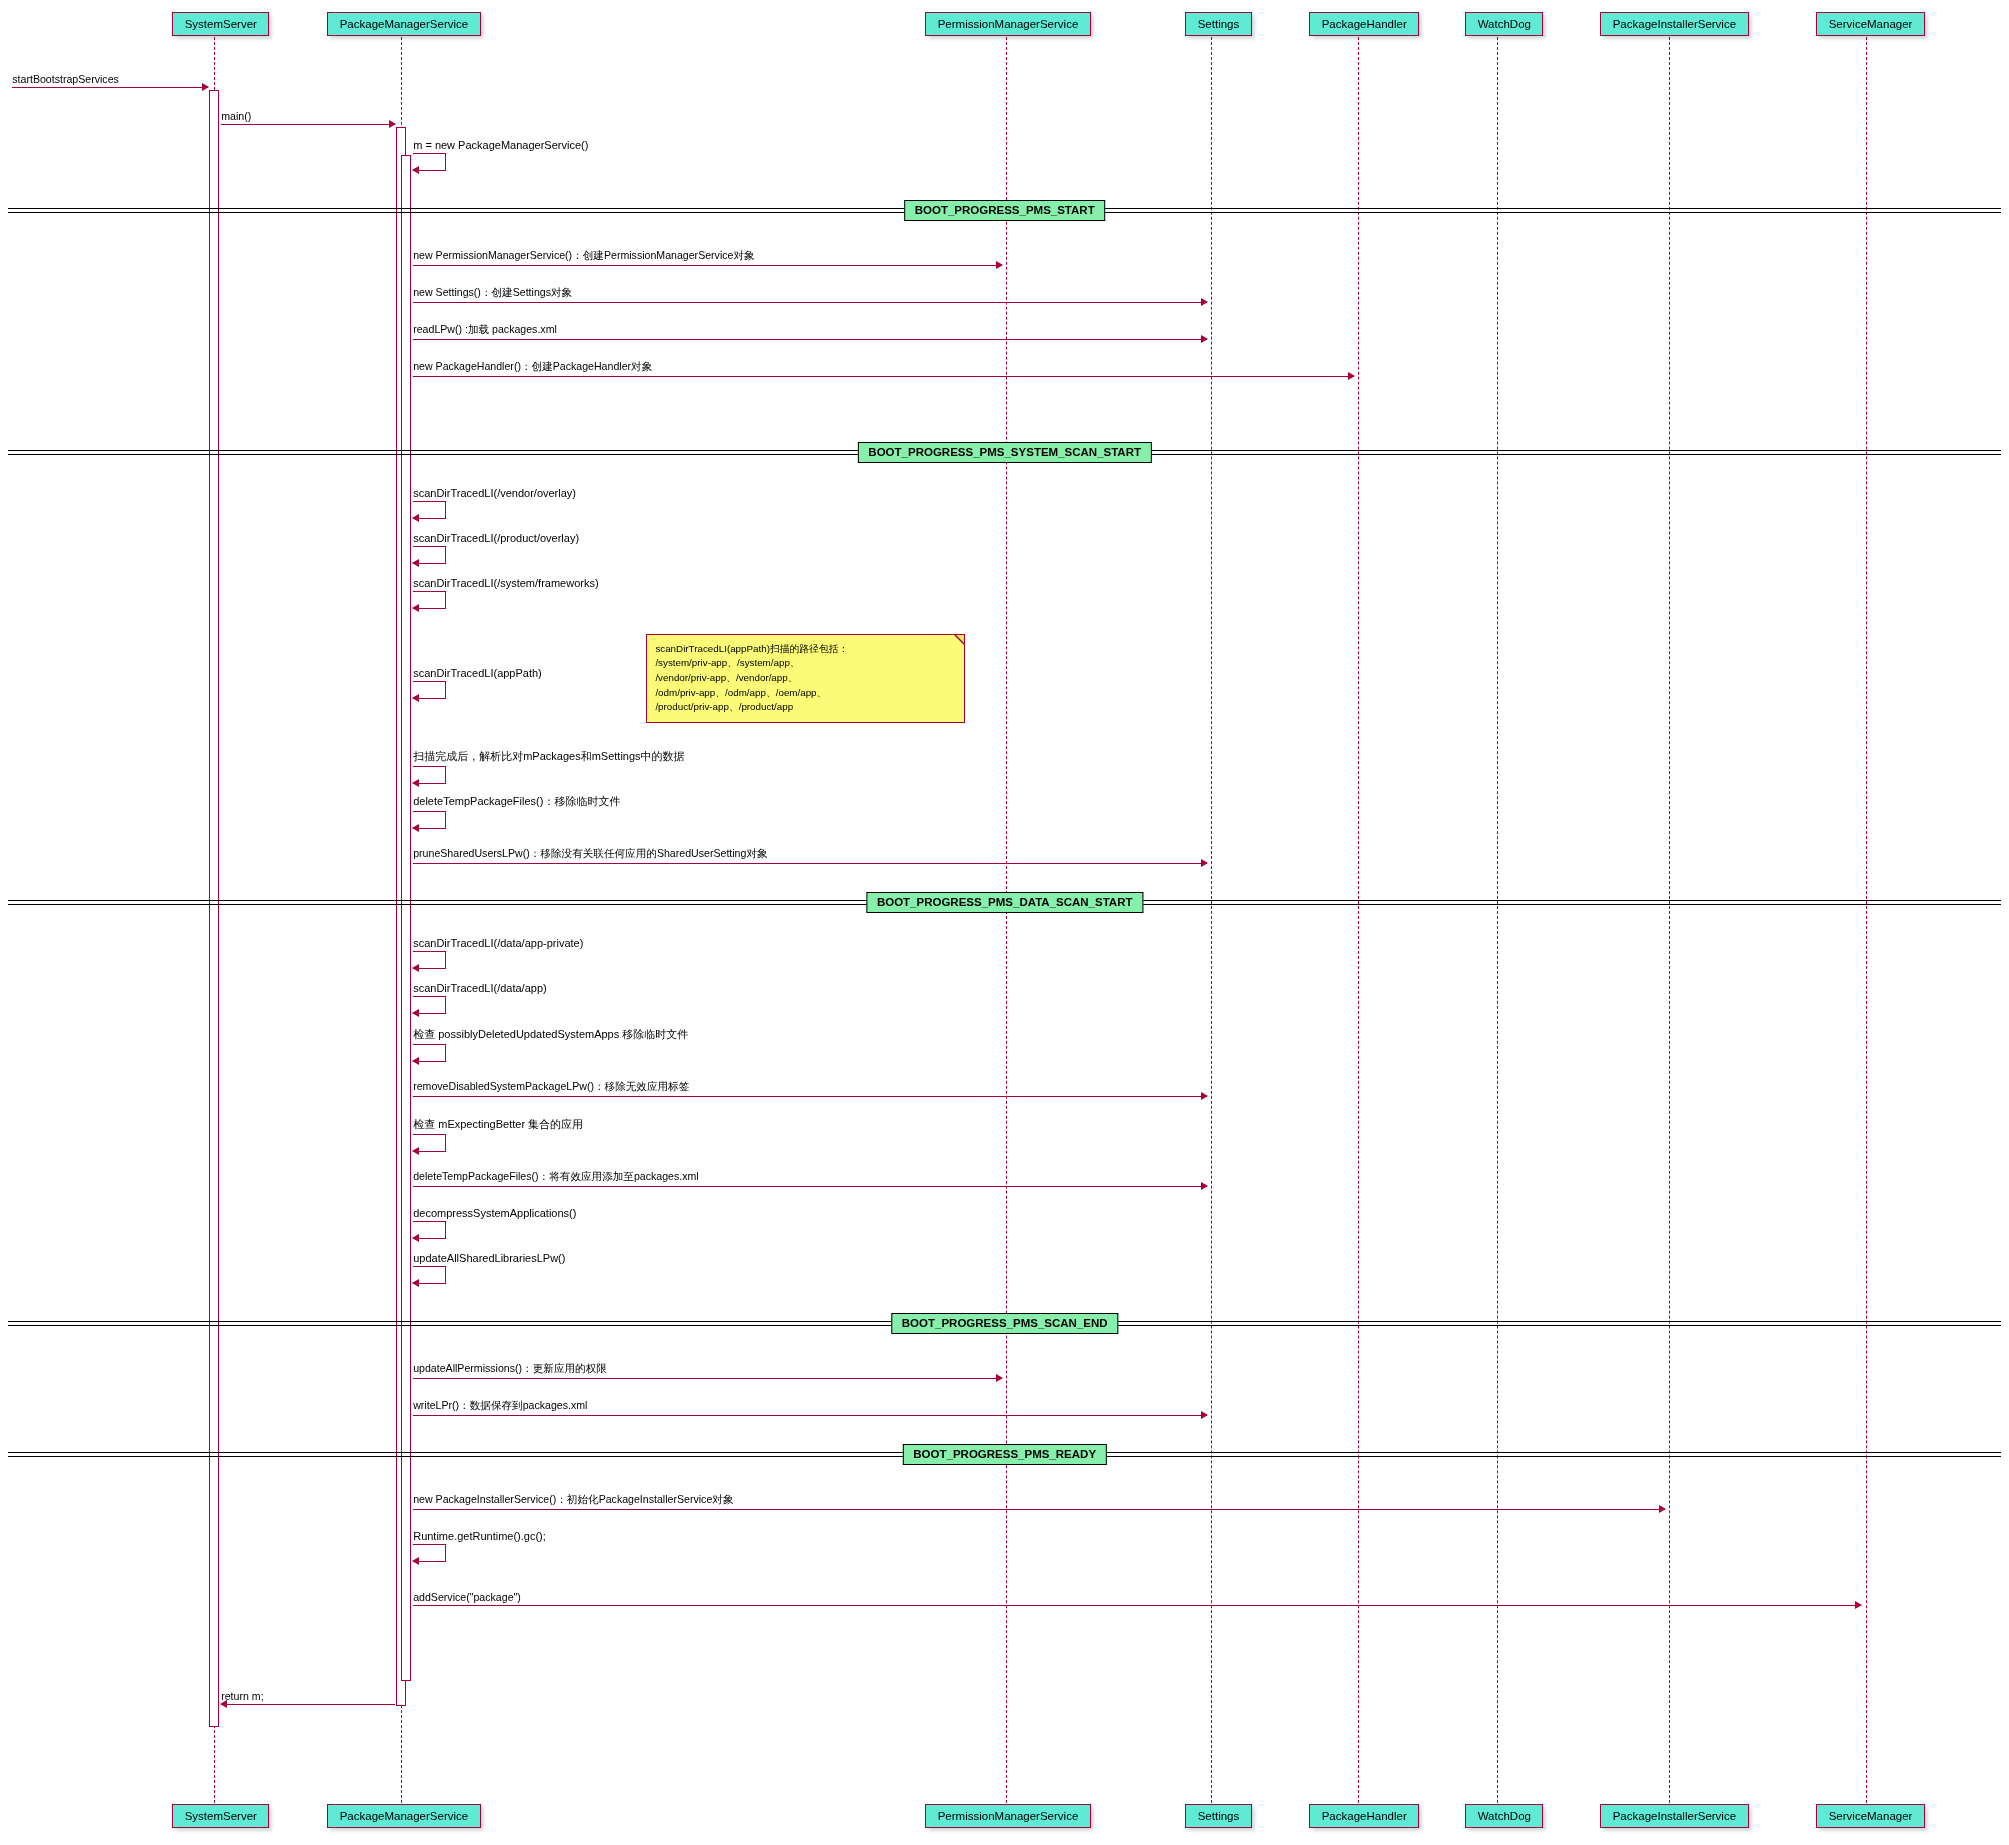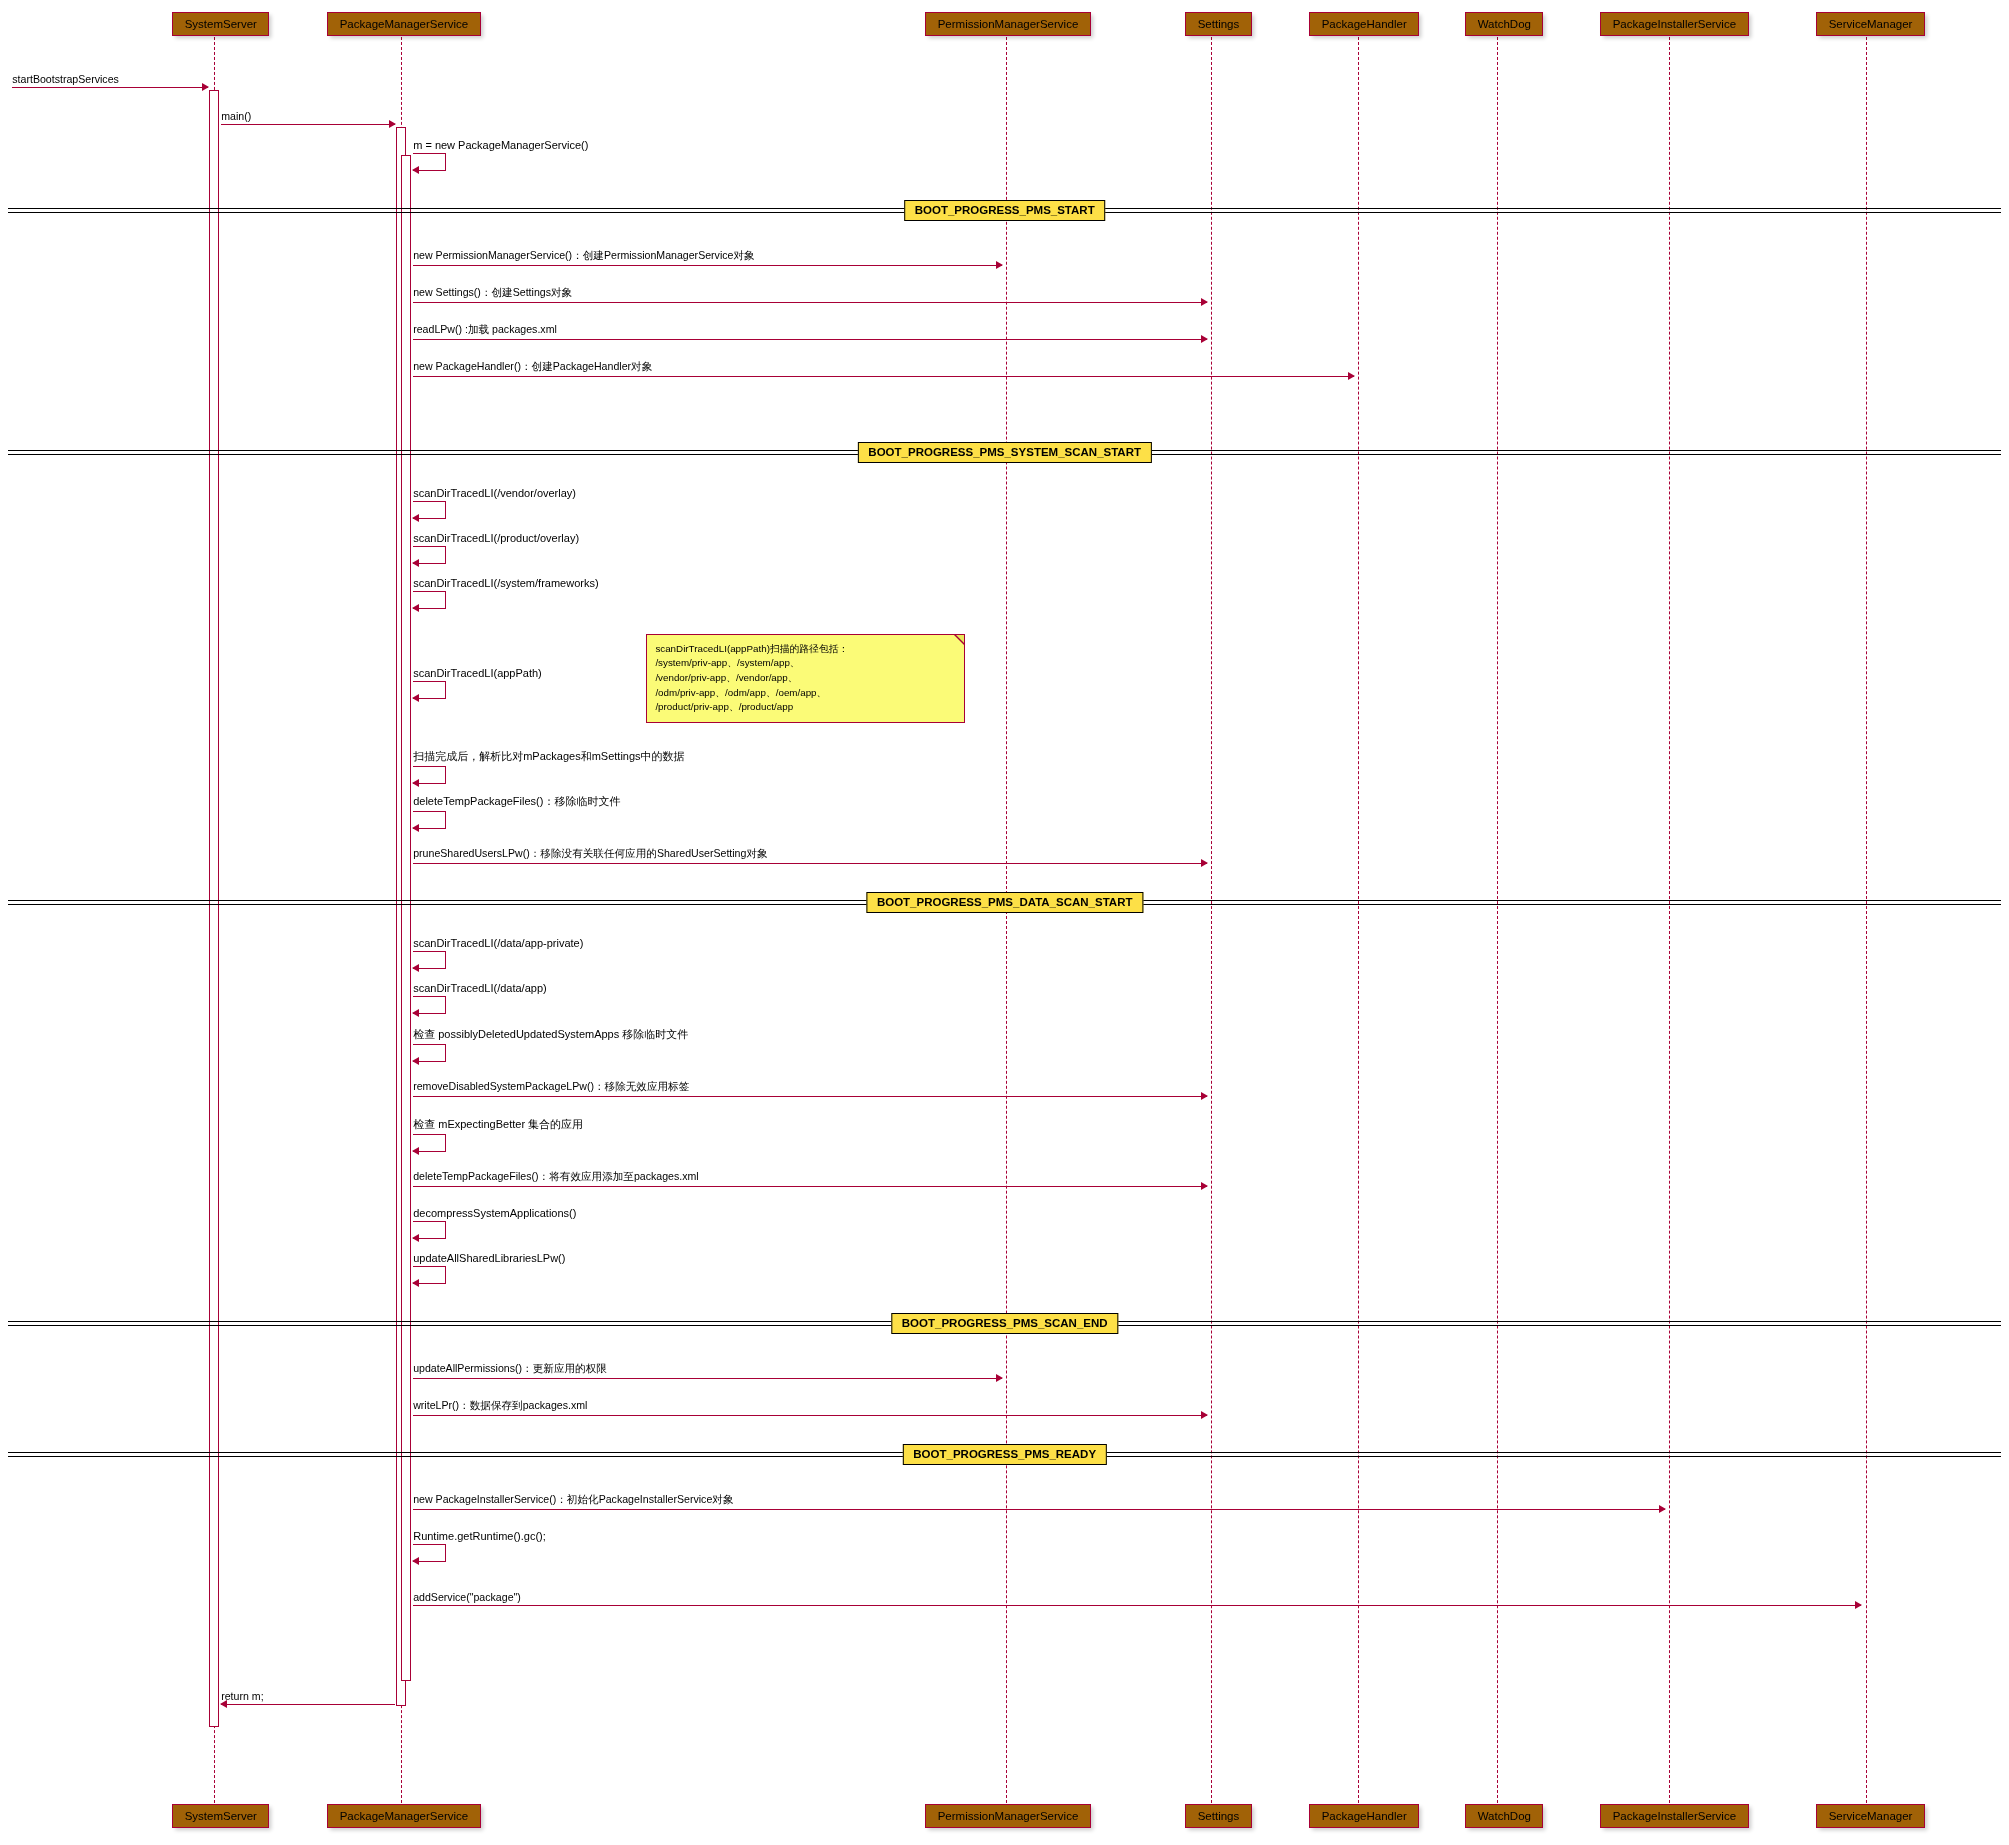--- a/index.html
+++ b/index.html
@@ -1,33 +1,33 @@
 <!DOCTYPE html>
 <html style="font-size:13px"><head>
 <meta charset="utf-8">
 <style>
 *{box-sizing:border-box;margin:0;padding:0}
 body{font-family:sans-serif;font-size:10.6px;background:#fff;padding:8.2px}
 .diagram{position:relative;width:1993px;height:1829px}
-.participant{position:absolute;background:#a16207;border:1.2px solid #a80036;padding:4.9px 11.5px;text-align:right;box-shadow:2.5px 2.5px 4.1px rgba(0,0,0,0.2);font-size:11.5px}
+.participant{position:absolute;background:#5eead4;border:1.2px solid #a80036;padding:4.9px 11.5px;text-align:right;box-shadow:2.5px 2.5px 4.1px rgba(0,0,0,0.2);font-size:11.5px}
 .lifeline{position:absolute;border-left:1.2px dashed #a80036;top:29px;bottom:29px;width:0}
 .activation{position:absolute;background:#fff;border:1.2px solid #a80036;width:9.8px}
 .msg{position:absolute;font-size:10.6px}
 .msg-label{margin-bottom:1.6px;white-space:nowrap}
 .msg-line{position:relative;height:1.2px;background:#a80036}
 .msg-line::after{content:'';position:absolute;right:-0.8px;top:-3.3px;border:4.1px solid transparent;border-left:7.4px solid #a80036;border-right:none}
 .msg-line.left::after{right:auto;left:-0.8px;border:4.1px solid transparent;border-right:7.4px solid #a80036;border-left:none}
 .self-msg{position:absolute}
 .self-msg .lbl{font-size:11px;margin-bottom:1.6px;white-space:nowrap}
 .self-msg .loop{width:33px;height:18px;border:1.2px solid #a80036;border-left:none;position:relative}
 .self-msg .loop::after{content:'';position:absolute;left:-0.8px;bottom:-4.1px;border:4.1px solid transparent;border-right:7.4px solid #a80036;border-left:none}
 .divider{position:absolute;left:0;right:0;height:24.5px}
 .divider .line1{position:absolute;top:8.2px;left:0;right:0;height:0.8px;background:#000}
 .divider .line2{position:absolute;top:11.5px;left:0;right:0;height:0.8px;background:#000}
-.divider .lbl{position:absolute;left:50%;transform:translateX(-50%);top:0;background:#fde047;border:0.8px solid #000;padding:3.3px 9.8px;font-weight:bold;font-size:11.5px}
+.divider .lbl{position:absolute;left:50%;transform:translateX(-50%);top:0;background:#86efac;border:0.8px solid #000;padding:3.3px 9.8px;font-weight:bold;font-size:11.5px}
 .note{position:absolute;background:#fbfb77;border:0.8px solid #a80036;padding:6.5px 8.2px;font-size:9.8px;line-height:1.5}
 .note::before{content:'';position:absolute;top:0;right:0;border:5.7px solid transparent;border-top-color:#a80036;border-right-color:#a80036}
 .note::after{content:'';position:absolute;top:0;right:0;border:4.9px solid transparent;border-top-color:#e8e85a;border-right-color:#e8e85a}
 </style>
 </head>
 <body>
 
 <div class="diagram">
 
 <div class="lifeline" style="left:206px"></div>

